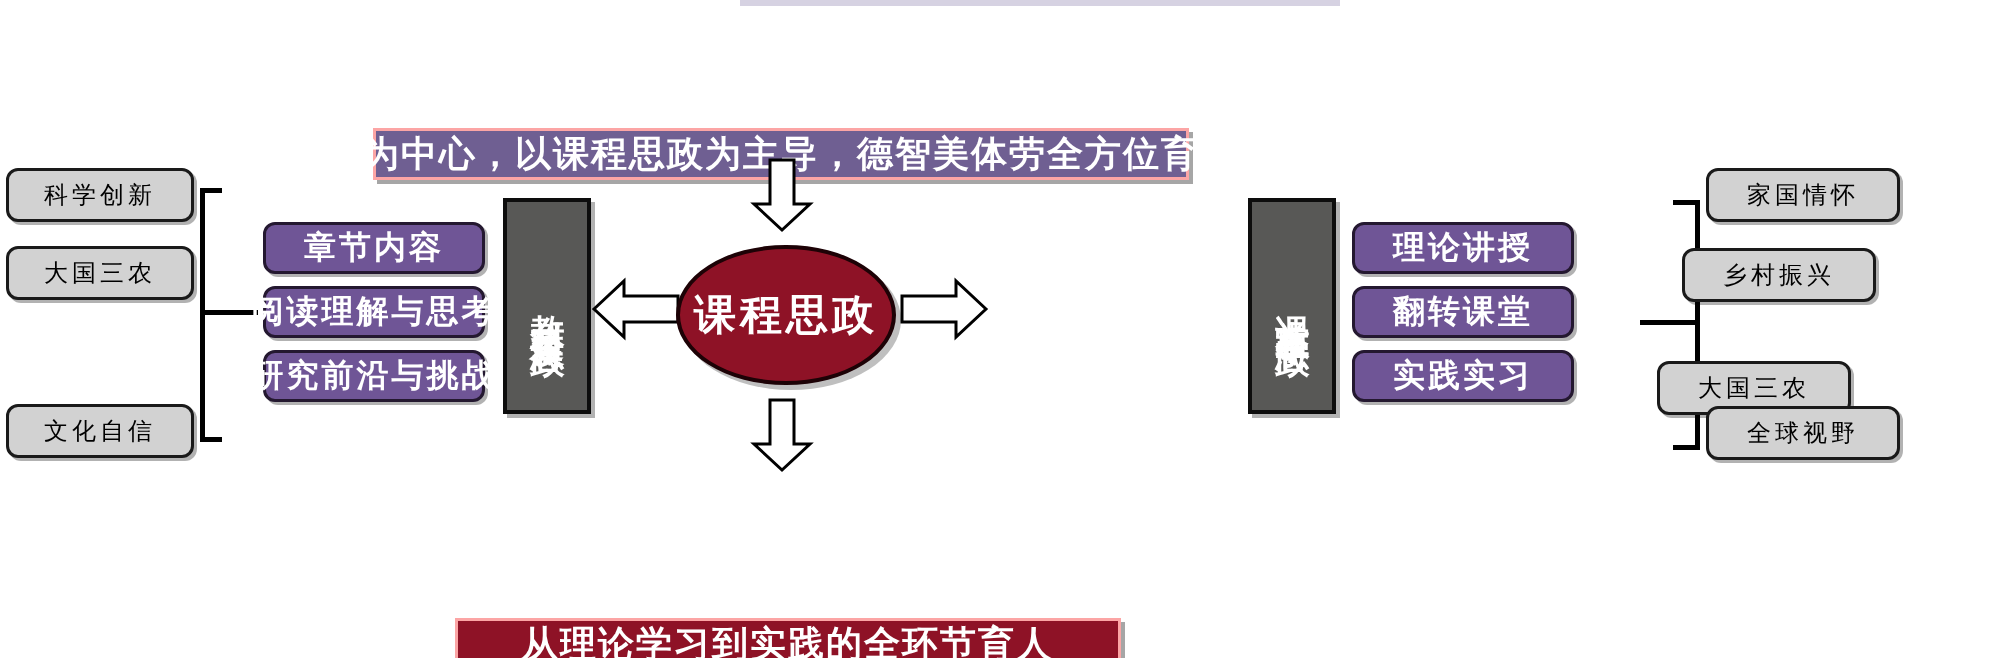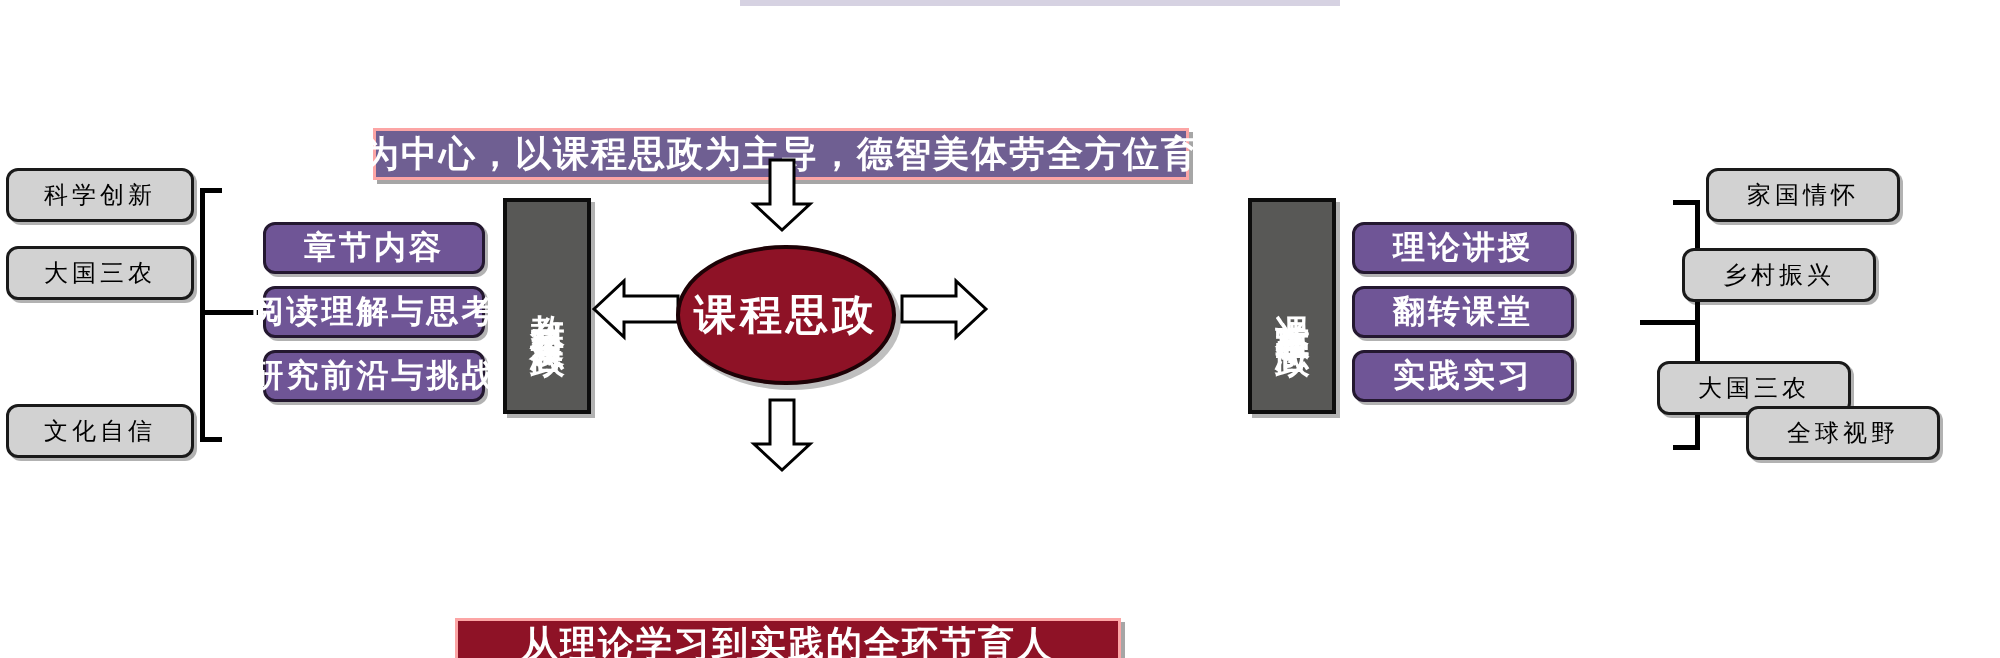--- a/index.html
+++ b/index.html
@@ -151,21 +151,21 @@
   <div class="bracket" style="left:1640px;top:200px;width:60px;height:250px;">
     <div class="vline" style="left:55px;top:0px;height:250px;"></div>
     <div class="tick" style="left:33px;top:0px;width:22px;"></div>
     <div class="tick" style="left:33px;top:245px;width:22px;"></div>
     <div class="tick" style="left:0px;top:120px;width:58px;"></div>
   </div>
 
   <div class="gray-box" style="left:1706px;top:168px;width:188px;height:48px;">家国情怀</div>
   <div class="gray-box" style="left:1682px;top:248px;width:188px;height:48px;">乡村振兴</div>
   <div class="gray-box" style="left:1657px;top:328px;width:188px;height:48px;margin-top:33px;">大国三农</div>
-  <div class="gray-box" style="left:1706px;top:406px;width:188px;height:48px;margin-left:40px;">全球视野</div>
+  <div class="gray-box" style="left:1706px;top:406px;width:188px;height:48px;">全球视野</div>
 
   <div class="arrow" style="left:752px;top:400px;">
     <svg width="60" height="72" viewBox="0 0 60 72">
       <polygon points="18,0 42,0 42,44 58,44 30,70 2,44 18,44" fill="#ffffff" stroke="#000000" stroke-width="3"></polygon>
     </svg>
   </div>
 
   <div class="banner banner-bottom" style="left:455px;top:594px;width:660px;height:46px;">从理论学习到实践的全环节育人</div>
 
 </div>

